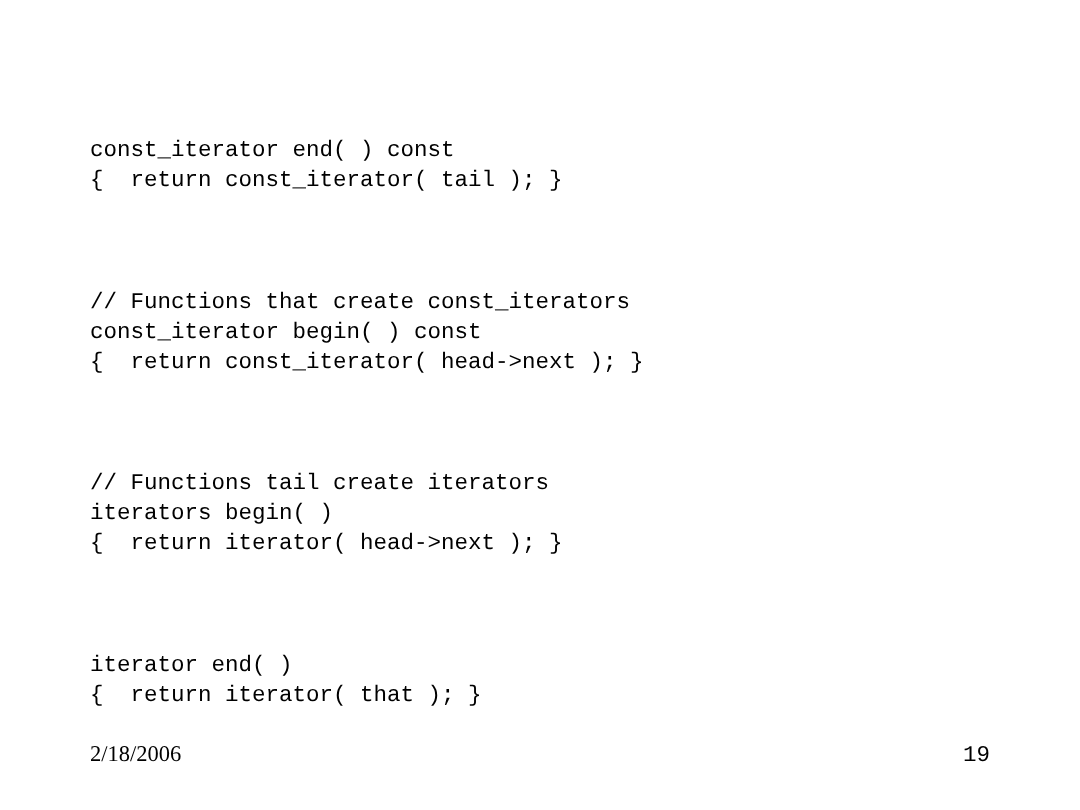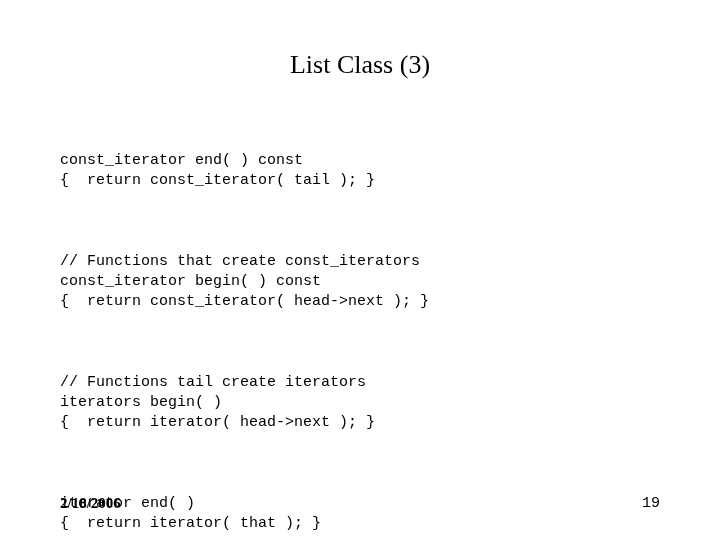--- a/index.html
+++ b/index.html
@@ -42,31 +42,29 @@
       bottom: 28px;
       left: 60px;
       right: 60px;
       display: flex;
       justify-content: space-between;
       font-size: 15px;
       color: #000;
     }
     .footer-date {
       font-family: "Times New Roman", Times, serif;
-      font-weight: bold;
     }
     .footer-page {
       font-family: Liberation Mono, monospace;
     }
   </style>
 </head>
 <body>
 
 <div class="slide">
-  <h1 class="title">List Class (3)</h1>
 
   <div class="code-block">
     <div class="code-section"><span>const_iterator end( ) const</span>
 <span>{  return const_iterator( tail ); }</span></div>
     <div class="code-section"><span>// Functions that create const_iterators</span>
 <span>const_iterator begin( ) const</span>
 <span>{  return const_iterator( head-&gt;next ); }</span></div>
     <div class="code-section"><span>// Functions tail create iterators</span>
 <span>iterators begin( )</span>
 <span>{  return iterator( head-&gt;next ); }</span></div>

